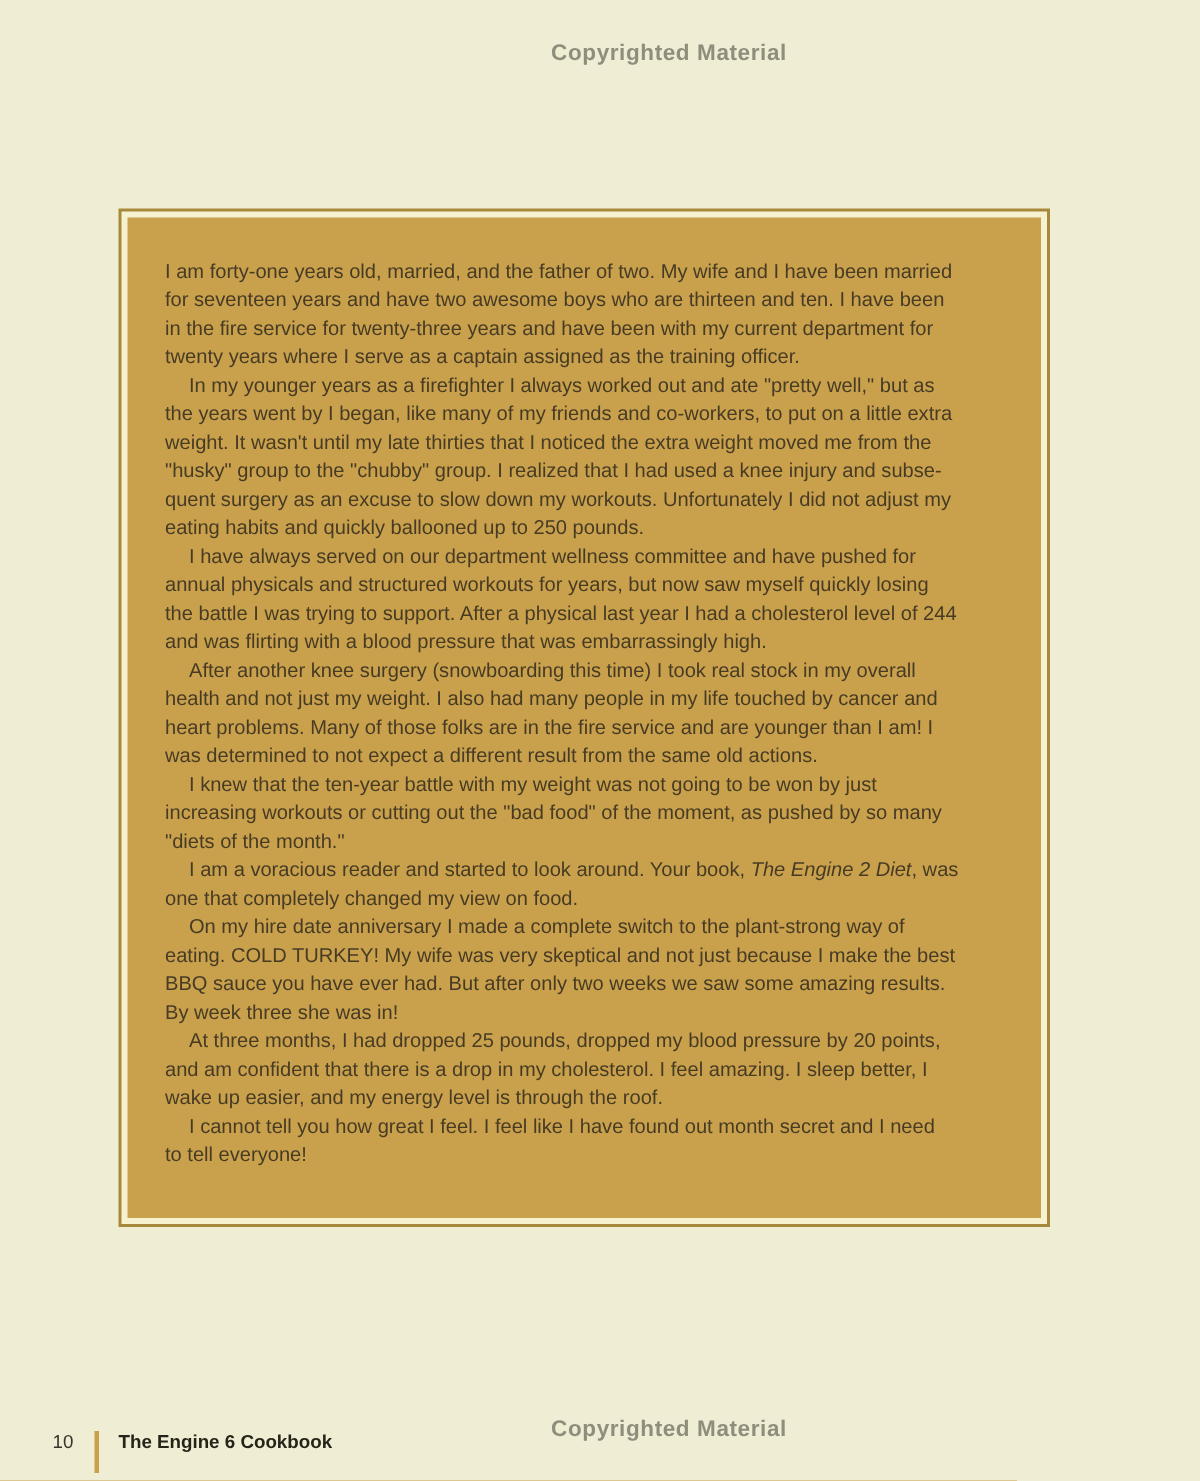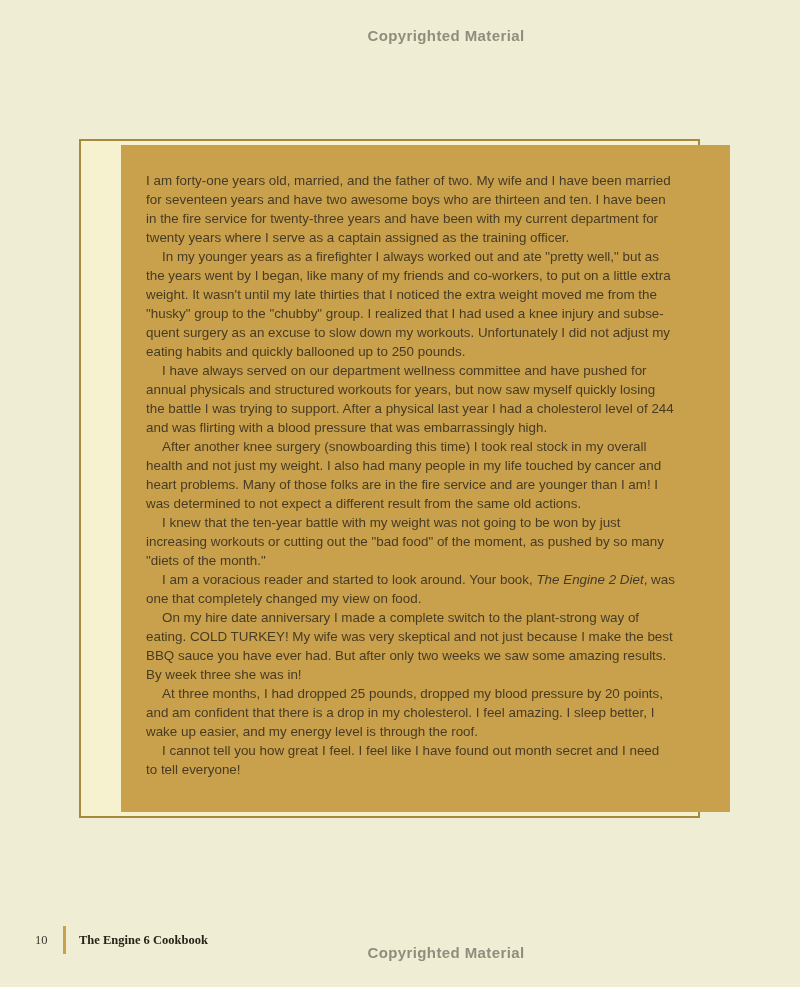--- a/index.html
+++ b/index.html
@@ -42,45 +42,42 @@
   .panel-inner {
     width: 100%;
     height: 100%;
     box-sizing: border-box;
     background: var(--panel_gold, #C9A14C);
     padding: 26px 15px 0 25px;
     color: var(--text_brown, #473B24);
     font-size: 13.4px;
     line-height: 19px;
     overflow: hidden;
-    margin-left: 36px;
   }
   .panel-inner p {
     margin: 0;
     white-space: pre-line;
   }
   .panel-inner p.indent {
     text-indent: 16px;
   }
   .italic { font-style: italic; }
   .signature {
     margin-top: 7px;
     text-align: right;
     padding-right: 6px;
     letter-spacing: 0.2px;
   }
 
   .footer {
     position: absolute;
     left: 35px;
-    top: 926px;
+    top: 954px;
     display: flex;
-    align-items: center;
     height: 28px;
-    font-family: Liberation Serif, serif;
   }
   .footer .page-num {
     font-size: 12.5px;
     color: #3A362C;
     width: 28px;
   }
   .footer .rule {
     width: 3px;
     height: 28px;
     background: var(--panel_gold, #C9A14C);

